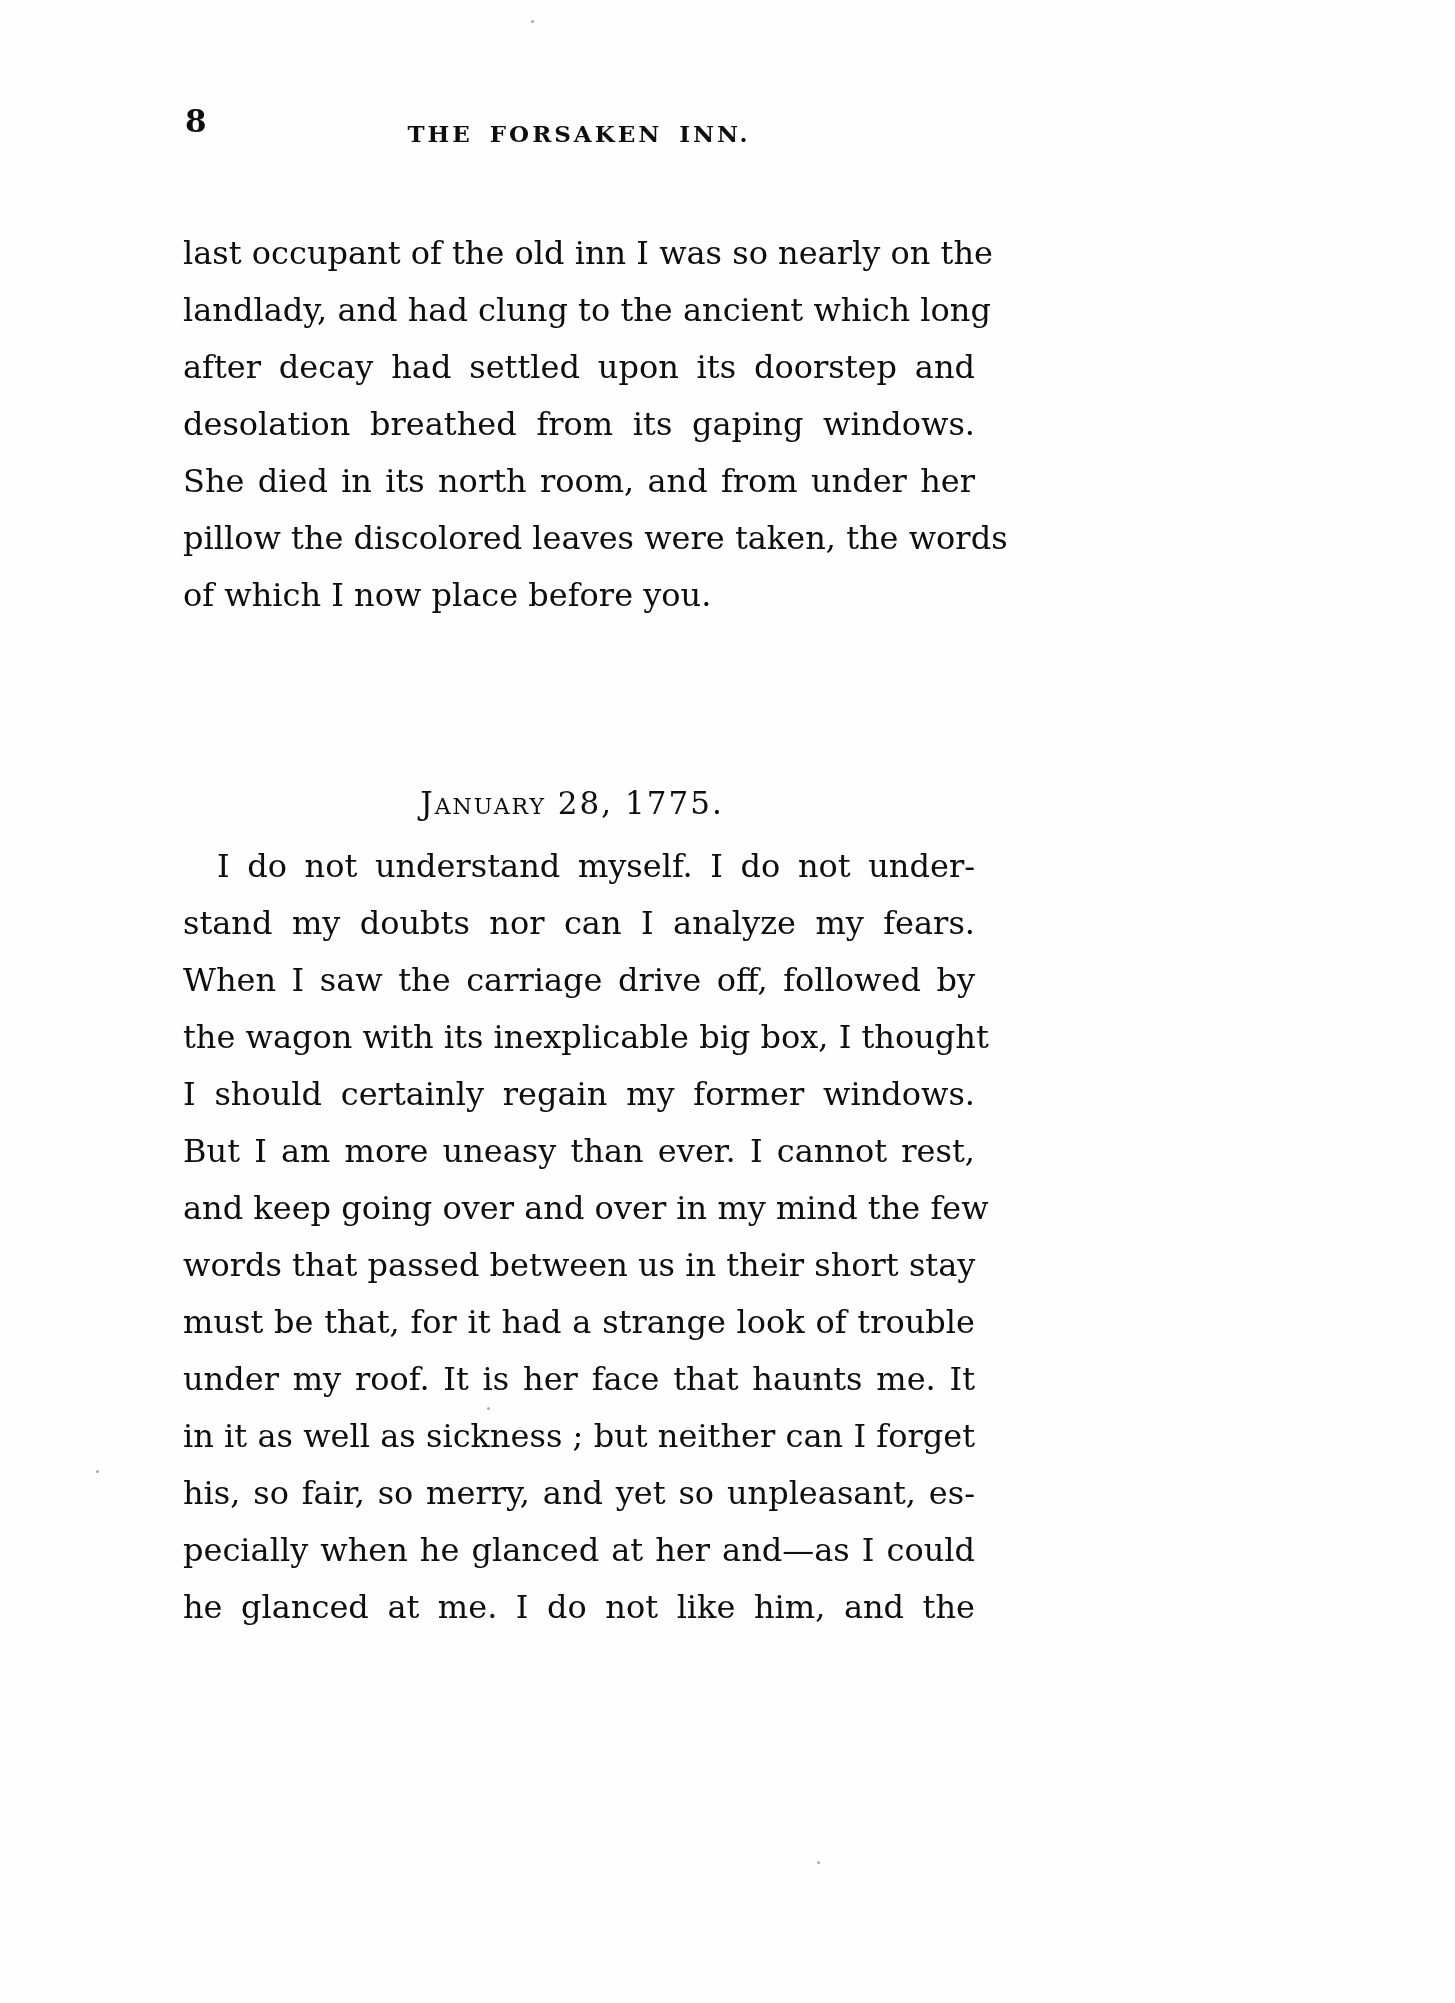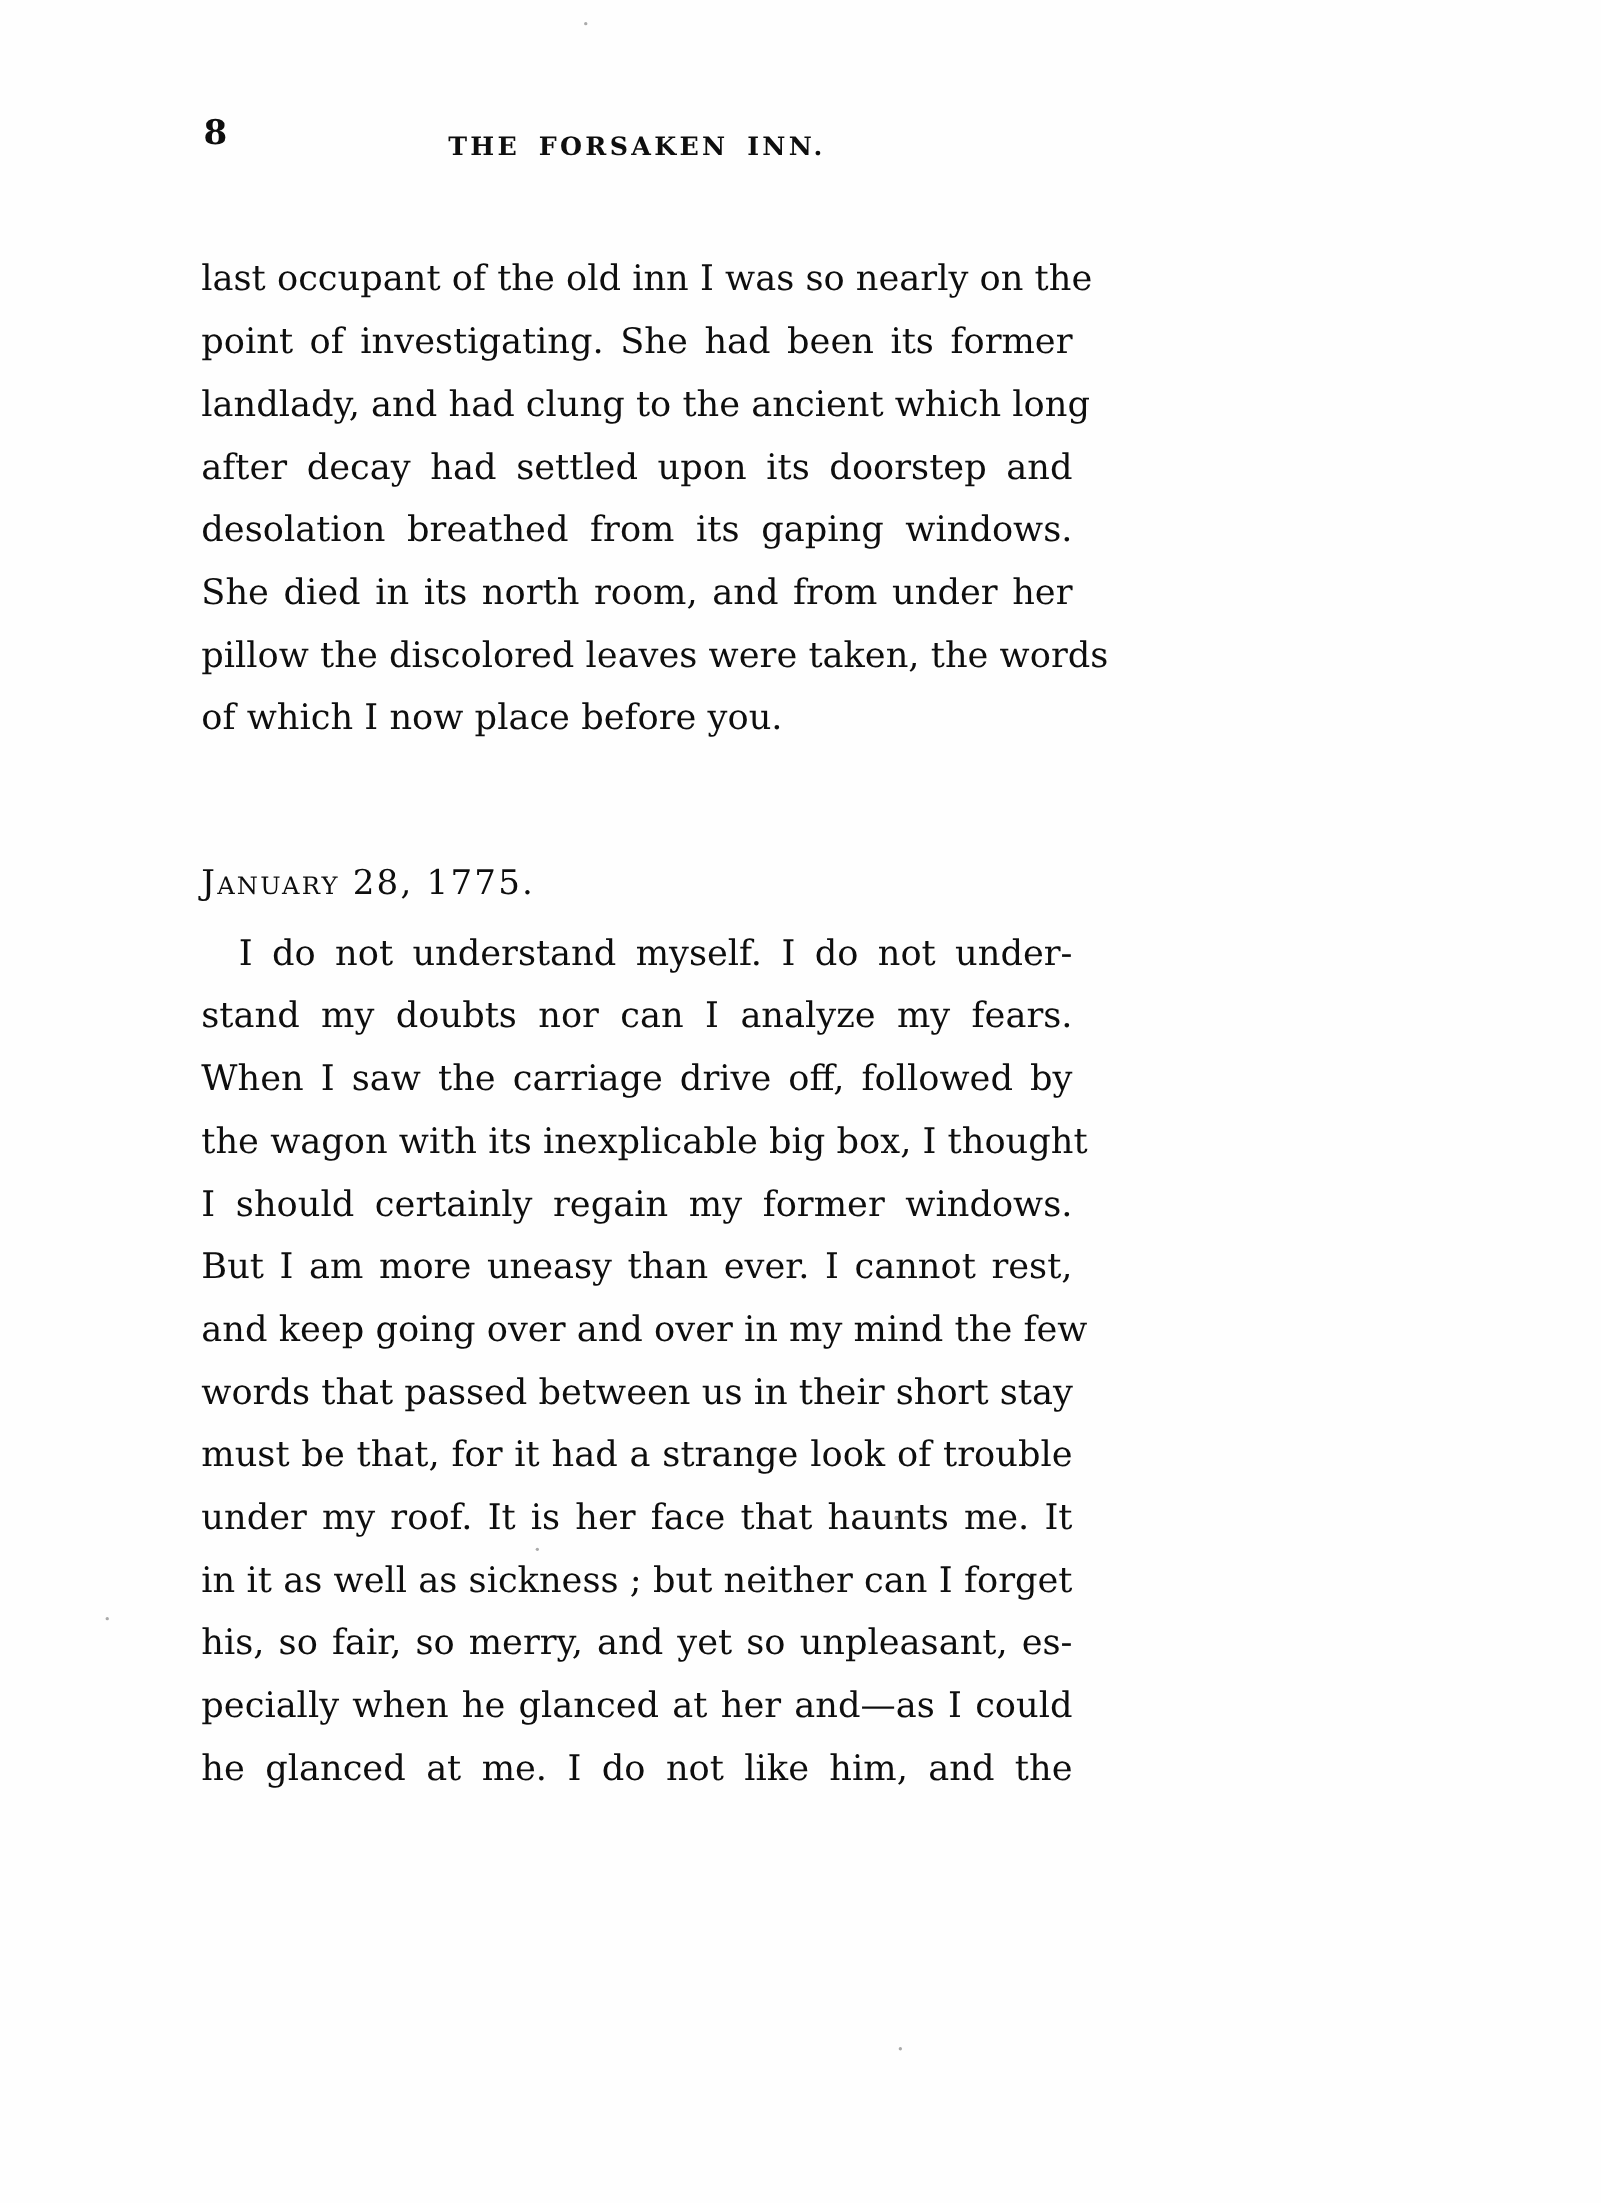--- a/index.html
+++ b/index.html
@@ -64,21 +64,21 @@
     text-align-last: left;
   }
   .line.indent {
     padding-left: 34px;
   }
   .date-heading {
     position: absolute;
     left: 0;
     top: 775px;
     width: 792px;
-    text-align: left;
+    text-align: center;
     padding-right: 14px;
     box-sizing: border-box;
     font-size: 31px;
     font-variant: small-caps;
     letter-spacing: 2px;
     line-height: 57px;
   }
   .speck {
     position: absolute;
     background: #555;
@@ -98,21 +98,20 @@
 
   <div class="text-block">
 
     <div class="running-head">
       <span class="page-number">8</span>
       <span class="running-title">THE FORSAKEN INN.</span>
     </div>
 
     <div class="body-text para1">
       <div class="line">last occupant of the old inn I was so nearly on the</div>
-      <div class="line">point of investigating. She had been its former</div>
       <div class="line">landlady, and had clung to the ancient which long</div>
       <div class="line">after decay had settled upon its doorstep and</div>
       <div class="line">desolation breathed from its gaping windows.</div>
       <div class="line">She died in its north room, and from under her</div>
       <div class="line">pillow the discolored leaves were taken, the words</div>
       <div class="line no-stretch">of which I now place before you.</div>
     </div>
 
     <div class="date-heading">January 28, 1775.</div>
 

